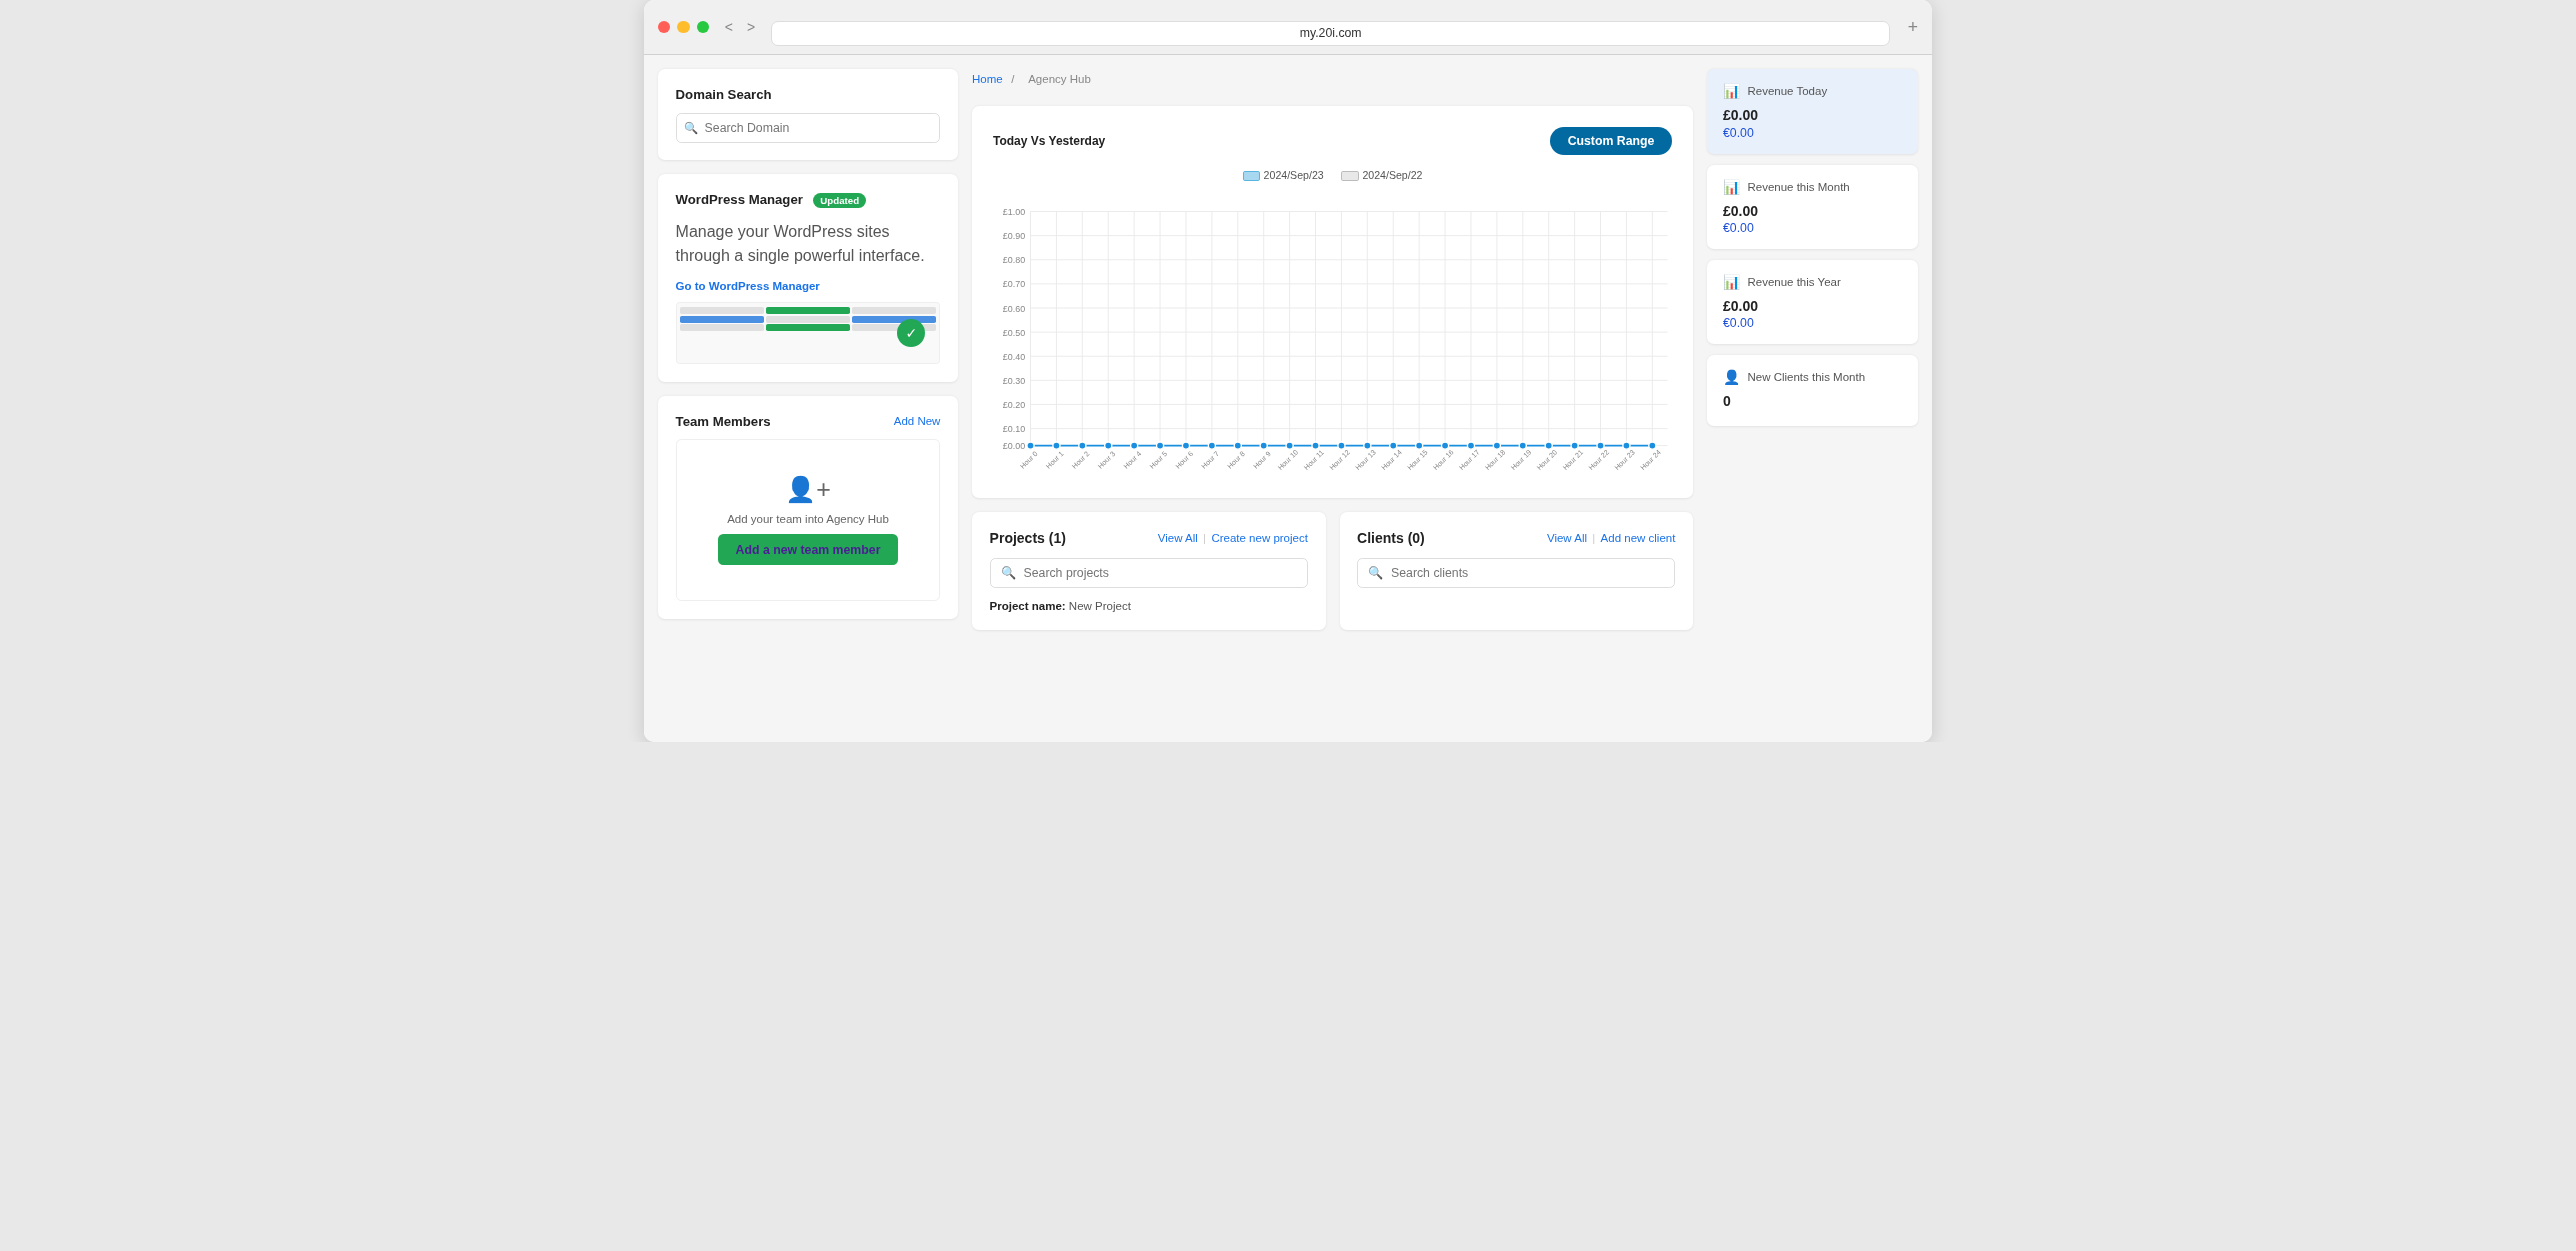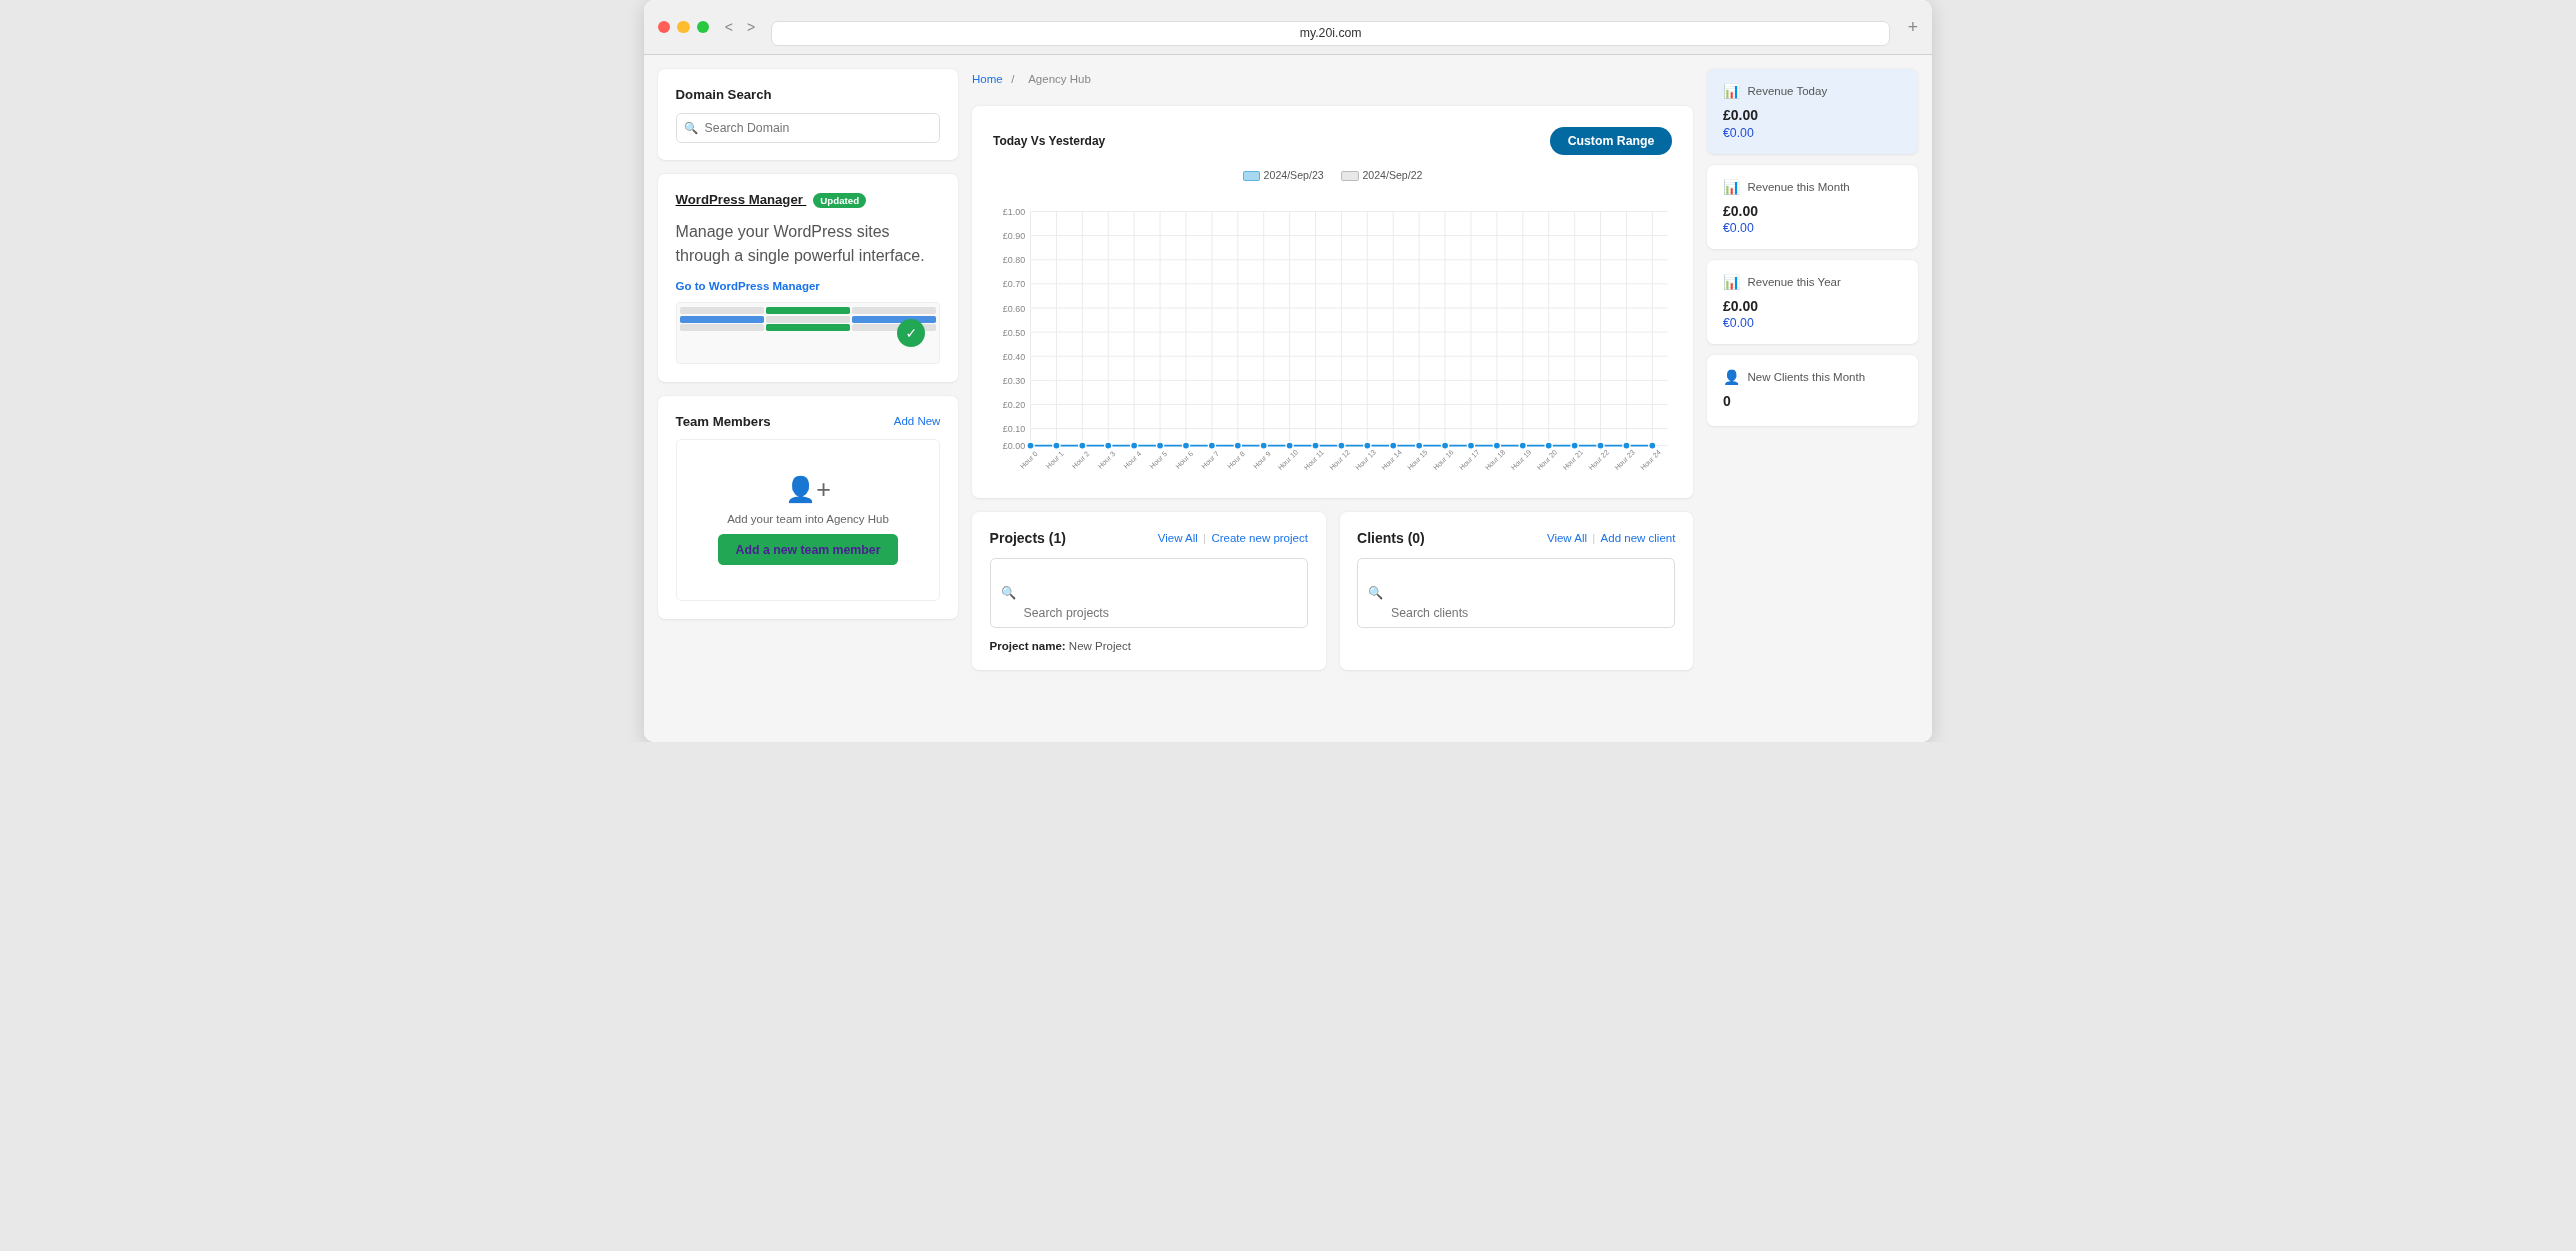--- a/index.html
+++ b/index.html
@@ -196,21 +196,20 @@
       padding: 7px 10.6px;
       gap: 7px;
     }
     .search-box input {
       border: none;
       outline: none;
       font-size: 12.3px;
       color: #0369a1;
       flex: 1;
       background: transparent;
-      margin-top: 40px;
     }
     .project-row { margin-top: 12.3px; font-size: 11.5px; color: #555; }
     .project-row strong { color: #222; }
 
     
     .right-sidebar { width: 211px; flex-shrink: 0; display: flex; flex-direction: column; gap: 10.6px; }
     .stat-card { background: white; border-radius: 7px; padding: 14px 16px; box-shadow: 0 0.9px 2.6px rgba(0,0,0,0.08); }
     .stat-card.highlighted { background: #e8f0fb; }
     .stat-header { display: flex; align-items: center; gap: 7px; margin-bottom: 7px; }
     .stat-icon { color: #888; font-size: 14px; }
@@ -245,21 +244,21 @@
 
         <div class="card">
           <div class="card-title">Domain Search</div>
           <div class="search-input-wrap">
             <span class="search-icon-inside">🔍</span>
             <input type="text" placeholder="Search Domain" style="">
           </div>
         </div>
 
         <div class="card">
-          <div style="margin-bottom:2px;text-decoration:underline;">
+          <div style="margin-bottom:2px;">
             <span class="card-title" style="display:inline;">WordPress Manager</span>
             <span class="wp-badge">Updated</span>
           </div>
           <p class="wp-desc">Manage your WordPress sites through a single powerful interface.</p>
           <a href="#" class="wp-link">Go to WordPress Manager</a>
           <div class="wp-preview">
             <div class="wp-preview-inner">
               <div>
                   <div class="wp-row"></div>
                   <div class="wp-row blue"></div>

